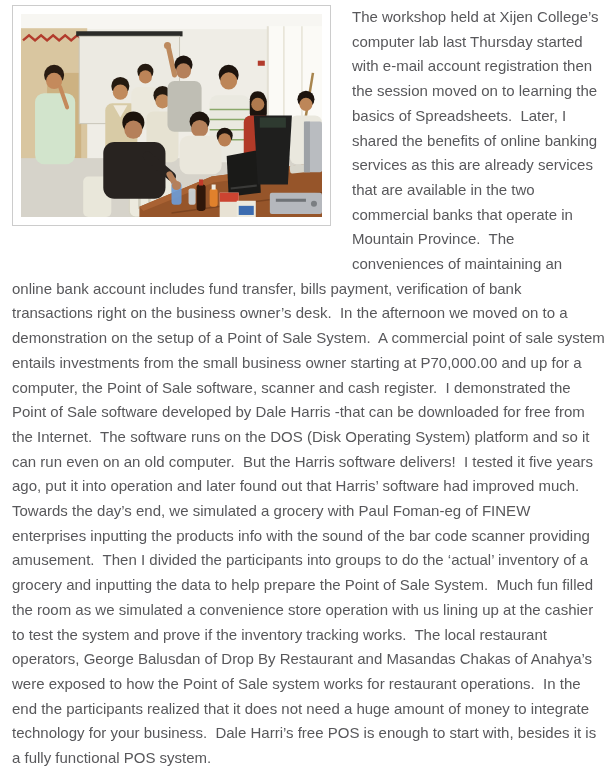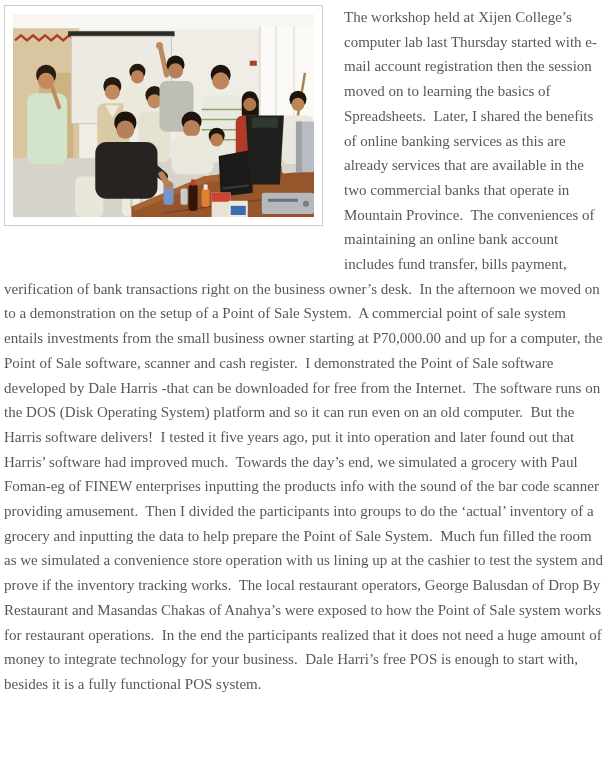--- a/index.html
+++ b/index.html
@@ -7,22 +7,21 @@
     padding: 0;
     background: #ffffff;
   }
   body {
     width: 613px;
     height: 775px;
     overflow: hidden;
     font-family: "Liberation Sans", "DejaVu Sans", sans-serif;
   }
   .post-body {
-    padding: 5px 8px 0 4px;
-    font-family: Liberation Serif, serif;
+    padding: 5px 8px 0 12px;
   }
   .photo-frame {
     float: left;
     width: 301px;
     height: 203px;
     padding: 8px;
     border: 1px solid #cccccc;
     background: #ffffff;
     margin: 0 21px 45px 0;
     box-sizing: content-box;

